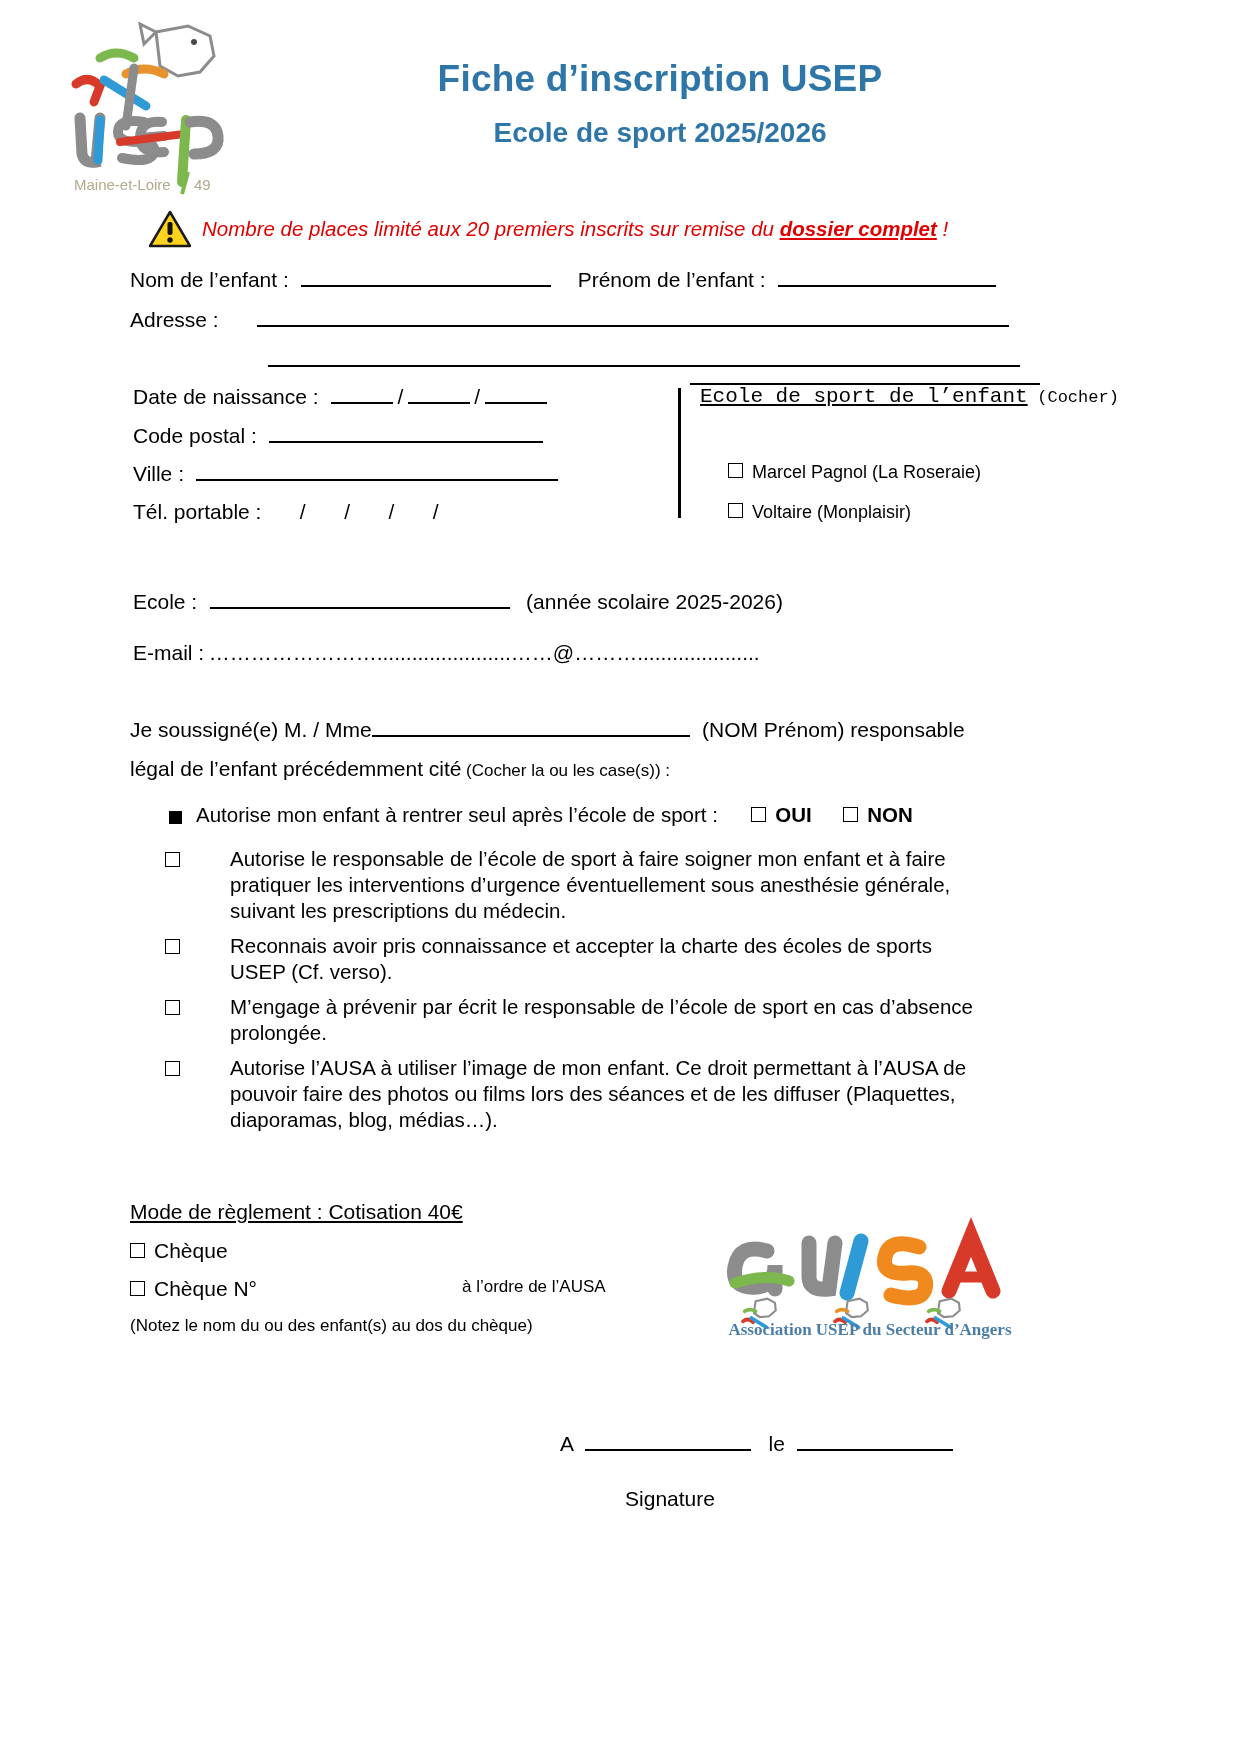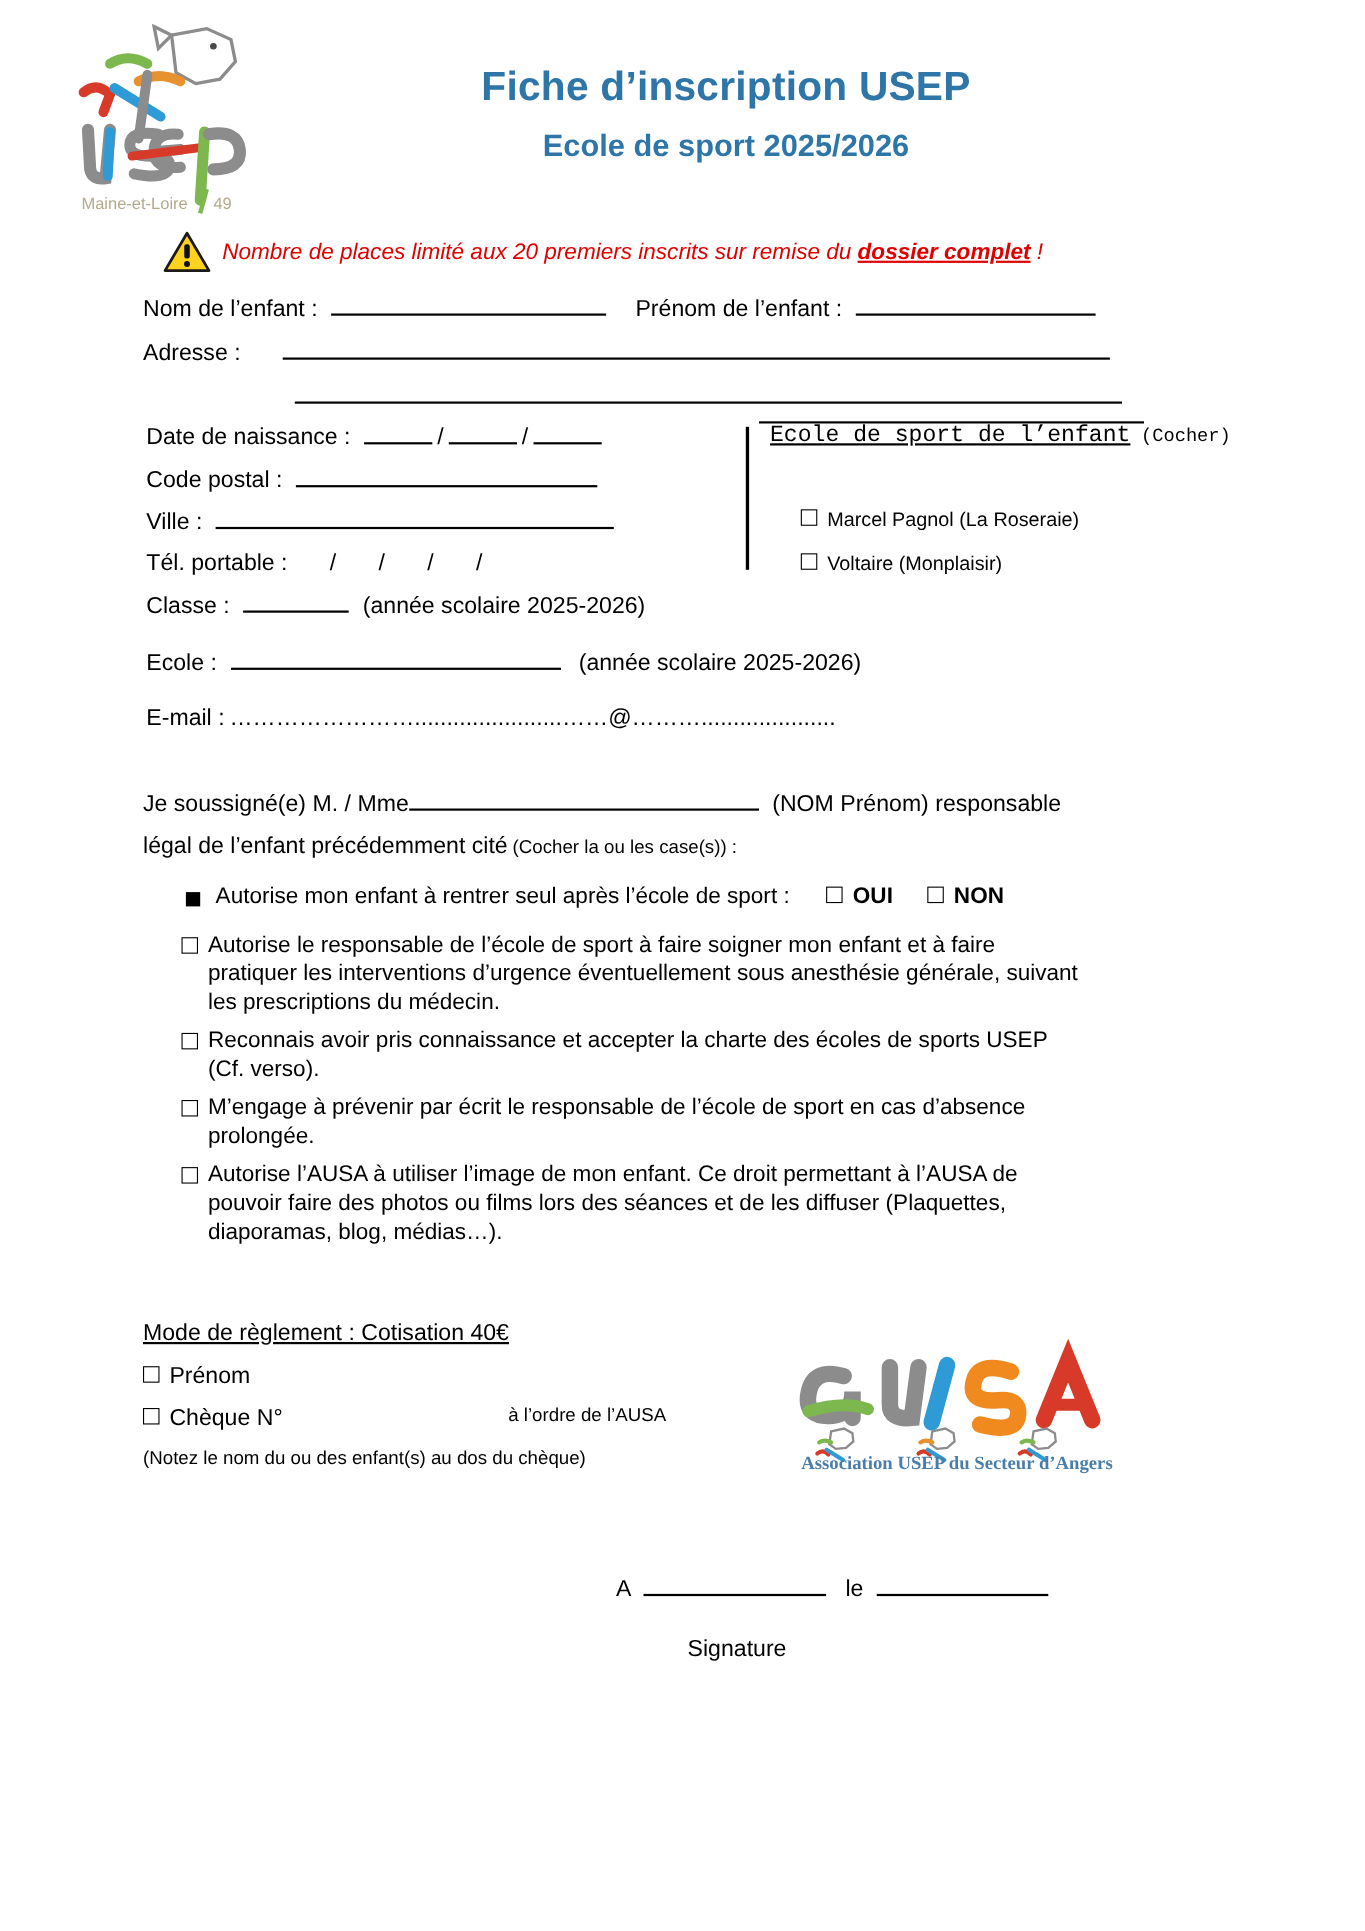--- a/index.html
+++ b/index.html
@@ -163,21 +163,21 @@
     margin-bottom: 9px;
   }
   .consent-item .ctext {
     font-size: 20.5px;
     line-height: 1.27;
   }
   .ci-first { margin-bottom: 18px; }
   .ci-first .ctext { white-space: nowrap; }
   .ci-first .mark { margin-left: 9px; margin-right: 14px; margin-top: 9px; }
   .mark { margin-top: 6px; flex: 0 0 auto; }
-  .indent-2 { padding-left: 5px; }
+  .indent-2 { padding-left: 5px; gap: 41px; }
   .ouinon { font-weight: bold; font-size: 20.5px; }
 
   
   .pay-title {
     position: absolute;
     left: 130px; top: 1200px;
     font-size: 21px;
     text-decoration: underline;
   }
   .pay-1 { left: 130px; top: 1239px; }
@@ -310,25 +310,20 @@
   </div>
 
   <div class="abs row-tel">
     <span class="lbl">Tél. portable :</span>
     <span class="lbl" style="margin-left:34px">/</span>
     <span class="lbl" style="margin-left:34px">/</span>
     <span class="lbl" style="margin-left:34px">/</span>
     <span class="lbl" style="margin-left:34px">/</span>
   </div>
 
-  <div class="abs row-classe">
-    <span class="lbl">Classe :</span>
-    <span class="ul-line" style="width:96px;margin-left:8px"></span>
-    <span class="lbl" style="margin-left:8px">(année scolaire 2025-2026)</span>
-  </div>
 
   <div class="abs row-ecole">
     <span class="lbl">Ecole :</span>
     <span class="ul-line" style="width:300px;margin-left:8px"></span>
     <span class="lbl" style="margin-left:12px">(année scolaire 2025-2026)</span>
   </div>
 
   <div class="abs row-email">
     <span class="lbl">E-mail :</span>
     <span class="lbl dotted">…………………….......................……</span><span class="lbl">@</span><span class="lbl dotted">……….....................</span>
@@ -385,21 +380,21 @@
 
     <div class="consent-item indent-2">
       <span class="cbox mark"></span>
       <span class="ctext">Autorise l’AUSA à utiliser l’image de mon enfant. Ce droit permettant à l’AUSA de pouvoir faire des photos ou films lors des séances et de les diffuser (Plaquettes, diaporamas, blog, médias…).</span>
     </div>
   </div>
 
   <div class="pay-title">Mode de règlement : Cotisation 40€</div>
 
   <div class="abs pay-1">
-    <span class="cbox"></span><span class="lbl">Prénom</span>
+    <span class="cbox"></span><span class="lbl">Chèque</span>
   </div>
 
   <div class="abs pay-2">
     <span class="cbox"></span><span class="lbl">Chèque N°</span>
   </div>
   <div class="pay-ordre">à l’ordre de l’AUSA</div>
 
   <div class="abs pay-note lbl-sm">(Notez le nom du ou des enfant(s) au dos du chèque)</div>
 
   <div class="logo-ausa">

